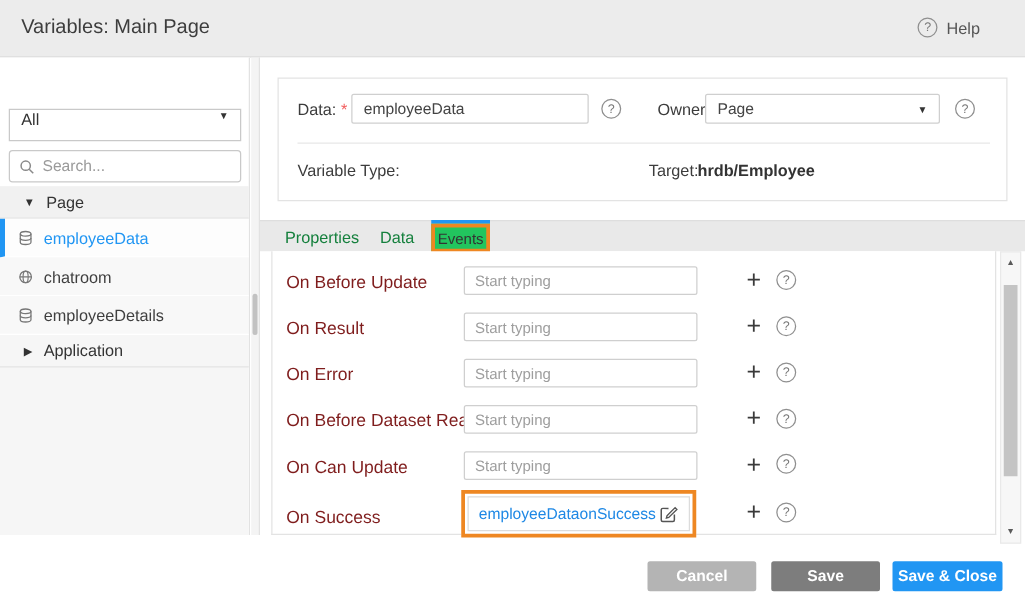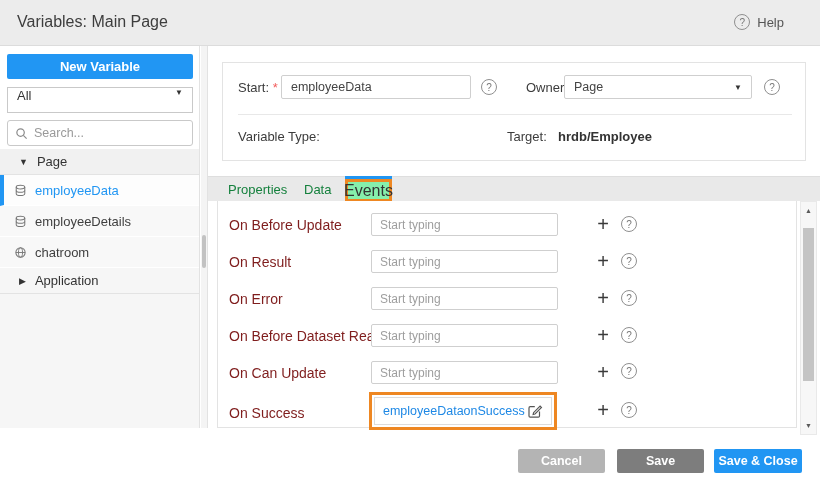--- a/index.html
+++ b/index.html
@@ -44,22 +44,22 @@
   .tinput { position:absolute; height:24px; border:1px solid #cfcfcf; border-radius:2px; font-size:12.5px; color:#444;
             padding:0 9px; font-family:inherit; background:#fff; outline:none; }
   .dropdown { position:absolute; height:24px; border:1px solid #cfcfcf; border-radius:2px; background:#fff; font-size:12.5px;
               color:#444; display:flex; align-items:center; justify-content:space-between; padding:0 9px; cursor:pointer; }
   .divider { position:absolute; left:15px; top:51px; width:554px; height:1px; background:#e8e8e8; }
   .fvalue { font-weight:bold; color:#333; }
 
   
   .tabbar { position:absolute; left:208px; top:176px; width:612px; height:25px; background:#e9e9e9; border-top:1px solid #dedede; }
   .tab { position:absolute; top:0; height:25px; display:flex; align-items:center; font-size:13px; color:#15803d; cursor:pointer; }
-  .tab-active-wrap { position:absolute; left:137px; top:2px; width:47px; height:23px; border:3px solid #ee8722; background:#86efac;
-                     display:flex; align-items:center; justify-content:center; font-size:16px; color:#333; cursor:pointer; }
+  .tab-active-wrap { position:absolute; left:137px; top:2px; width:47px; height:23px; border:3px solid #ee8722; background:#22c55e;
+                     display:flex; align-items:center; justify-content:center; font-size:12px; color:#333; cursor:pointer; }
   .tab-blue-bar { position:absolute; left:137px; top:-1px; width:47px; height:3px; background:#2196f3; }
 
   
   .events { position:absolute; left:217px; top:201px; width:580px; height:227px; background:#fff;
             border:1px solid #e3e3e3; border-top:none; }
   .ev-label { position:absolute; left:11px; font-size:14px; color:#7f1d1d; }
   .ev-input { position:absolute; left:153px; width:187px; height:23px; border:1px solid #cfcfcf; border-radius:2px;
               font-size:12px; color:#333; padding:0 8px; font-family:inherit; outline:none; }
   .ev-input::placeholder { color:#9e9e9e; }
   .plus { position:absolute; left:375px; width:20px; text-align:center; font-size:20px; font-weight:normal; color:#3a3a3a; cursor:pointer; line-height:20px; }
@@ -91,21 +91,20 @@
 
   <div class="header">
     <div class="title">Variables: Main Page</div>
     <div class="help">
       <span class="qcircle">?</span>
       <span>Help</span>
     </div>
   </div>
 
   <div class="sidebar">
-    <div class="btn-new">New Variable</div>
     <div class="filter">
       <span>All</span>
       <span class="sel-arrow">▼</span>
     </div>
     <div class="search">
       <svg class="icon12" viewBox="0 0 14 14">
         <circle cx="6" cy="6" r="4" fill="none" stroke="#8a8a8a" stroke-width="1.3"></circle>
         <line x1="9" y1="9" x2="12.5" y2="12.5" stroke="#8a8a8a" stroke-width="1.3"></line>
       </svg>
       <input placeholder="Search..." style="">
@@ -122,67 +121,67 @@
         <svg class="icon12" viewBox="0 0 14 14">
           <ellipse cx="7" cy="3.3" rx="4.6" ry="2" fill="none" stroke="#777" stroke-width="1.1"></ellipse>
           <path d="M2.4 3.3v7.2c0 1.1 2.1 2 4.6 2s4.6-.9 4.6-2V3.3" fill="none" stroke="#777" stroke-width="1.1"></path>
           <path d="M2.4 6.9c0 1.1 2.1 2 4.6 2s4.6-.9 4.6-2" fill="none" stroke="#777" stroke-width="1.1"></path>
         </svg>
         <span>employeeData</span>
       </div>
 
       <div class="tree-item">
         <svg class="icon12" viewBox="0 0 14 14">
+          <circle cx="7" cy="7" r="5" fill="none" stroke="#777" stroke-width="1.1"></circle>
+          <ellipse cx="7" cy="7" rx="2.2" ry="5" fill="none" stroke="#777" stroke-width="1"></ellipse>
+          <line x1="2" y1="7" x2="12" y2="7" stroke="#777" stroke-width="1"></line>
+        </svg>
+        <span>chatroom</span>
+      </div>
+
+      <div class="tree-item">
+        <svg class="icon12" viewBox="0 0 14 14">
           <ellipse cx="7" cy="3.3" rx="4.6" ry="2" fill="none" stroke="#777" stroke-width="1.1"></ellipse>
           <path d="M2.4 3.3v7.2c0 1.1 2.1 2 4.6 2s4.6-.9 4.6-2V3.3" fill="none" stroke="#777" stroke-width="1.1"></path>
           <path d="M2.4 6.9c0 1.1 2.1 2 4.6 2s4.6-.9 4.6-2" fill="none" stroke="#777" stroke-width="1.1"></path>
         </svg>
         <span>employeeDetails</span>
       </div>
 
-      <div class="tree-item">
-        <svg class="icon12" viewBox="0 0 14 14">
-          <circle cx="7" cy="7" r="5" fill="none" stroke="#777" stroke-width="1.1"></circle>
-          <ellipse cx="7" cy="7" rx="2.2" ry="5" fill="none" stroke="#777" stroke-width="1"></ellipse>
-          <line x1="2" y1="7" x2="12" y2="7" stroke="#777" stroke-width="1"></line>
-        </svg>
-        <span>chatroom</span>
-      </div>
-
       <div class="tree-group app">
         <span class="caret">▶</span>
         <span>Application</span>
       </div>
     </div>
   </div>
 
   <div class="gap-strip"></div>
   <div class="side-thumb"></div>
 
   <div class="main-top">
     <div class="form-box">
       <div class="flabel" style="left:15px; top:17px;">
-        <span>Start:</span> <span class="req">*</span>
+        <span>Data:</span> <span class="req">*</span>
       </div>
       <input class="tinput" style="left: 58px; top: 12px; width: 190px;" value="employeeData">
       <span class="qcircle" style="position:absolute; left:258px; top:16px;">?</span>
 
       <div class="flabel" style="left:303px; top:17px;">
         <span>Owner:</span> <span class="req">*</span>
       </div>
       <div class="dropdown" style="left:341px; top:12px; width:188px;">
         <span>Page</span>
         <span class="sel-arrow">▼</span>
       </div>
       <span class="qcircle" style="position:absolute; left:541px; top:16px;">?</span>
 
       <div class="divider"></div>
 
       <div class="flabel" style="left:15px; top:66px;">Variable Type:</div>
-      <div class="flabel" style="left:284px; top:66px;">Target:</div>
+      <div class="flabel" style="left:296px; top:66px;">Target:</div>
       <div class="flabel fvalue" style="left:335px; top:66px;">hrdb/Employee</div>
     </div>
   </div>
 
   <div class="tabbar">
     <div class="tab" style="left:20px;">Properties</div>
     <div class="tab" style="left:96px;">Data</div>
     <div class="tab-blue-bar"></div>
     <div class="tab-active-wrap">Events</div>
   </div>

